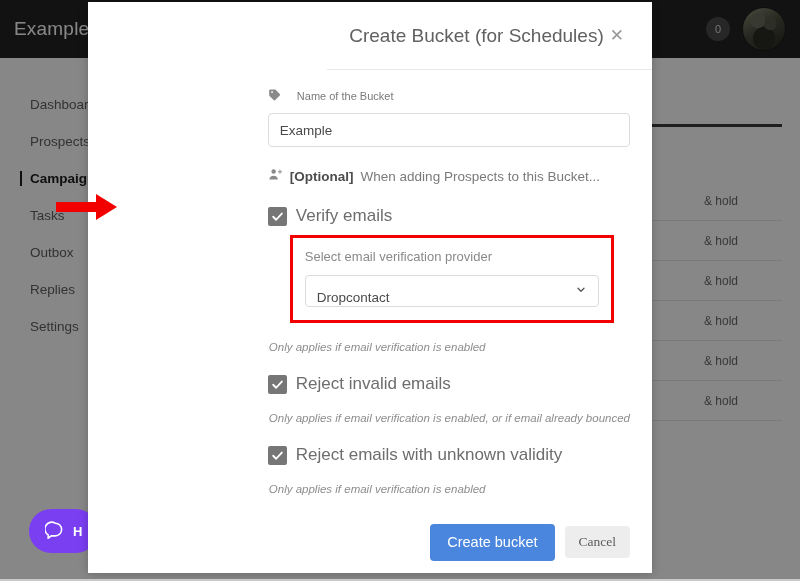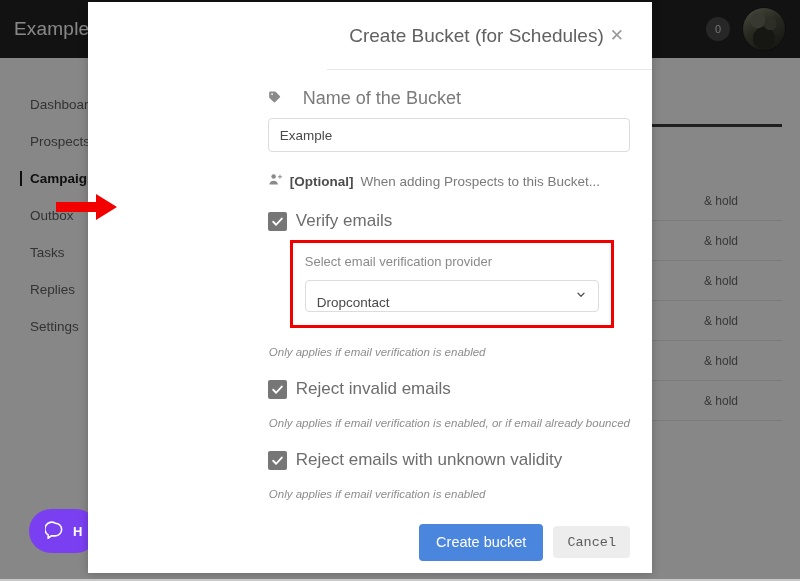--- a/index.html
+++ b/index.html
@@ -196,22 +196,22 @@
 
   .modal-body {
     flex: 1 1 auto;
     padding: 18px 22px 0 22px;
     overflow: hidden;
   }
 
   .field-label {
     display: flex;
     align-items: center;
-    gap: 21px;
-    font-size: 18px;
+    gap: 15px;
+    font-size: 11px;
     color: #7a7a7a;
     margin-bottom: 9px;
     white-space: nowrap;
   }
   .label-strong { color: #4d4d4d; font-weight: bold; }
 
   .text-input {
     width: 100%;
     height: 34px;
     border: 1px solid #dcdcdc;
@@ -318,21 +318,21 @@
     margin-left: 47px;
   }
   .btn-secondary {
     background: #ededed;
     color: #5c5c5c;
     border: none;
     border-radius: 4px;
     height: 32px;
     padding: 0 14px;
     font-size: 13.5px;
-    font-family: Liberation Mono, monospace;
+    font-family: Liberation Serif, serif;
     cursor: pointer;
     white-space: nowrap;
   }
 
   
   #annot-arrow {
     position: absolute;
     left: 56px; top: 193px;
     width: 62px; height: 28px;
     pointer-events: none;
@@ -350,22 +350,22 @@
       <div class="topbar-right">
         <div class="count-badge">0</div>
         <div class="avatar"></div>
       </div>
     </div>
 
     <div class="sidebar">
       <div class="side-item">Dashboard</div>
       <div class="side-item">Prospects</div>
       <div class="side-item active">Campaigns</div>
+      <div class="side-item">Tasks</div>
       <div class="side-item">Outbox</div>
-      <div class="side-item">Tasks</div>
       <div class="side-item">Replies</div>
       <div class="side-item">Settings</div>
     </div>
 
     <div class="content">
       <div class="bg-title-block"></div>
       <div class="bg-rule"></div>
       <div class="bg-button-block"></div>
       <div class="bg-row">&amp; hold</div>
       <div class="bg-row">&amp; hold</div>

